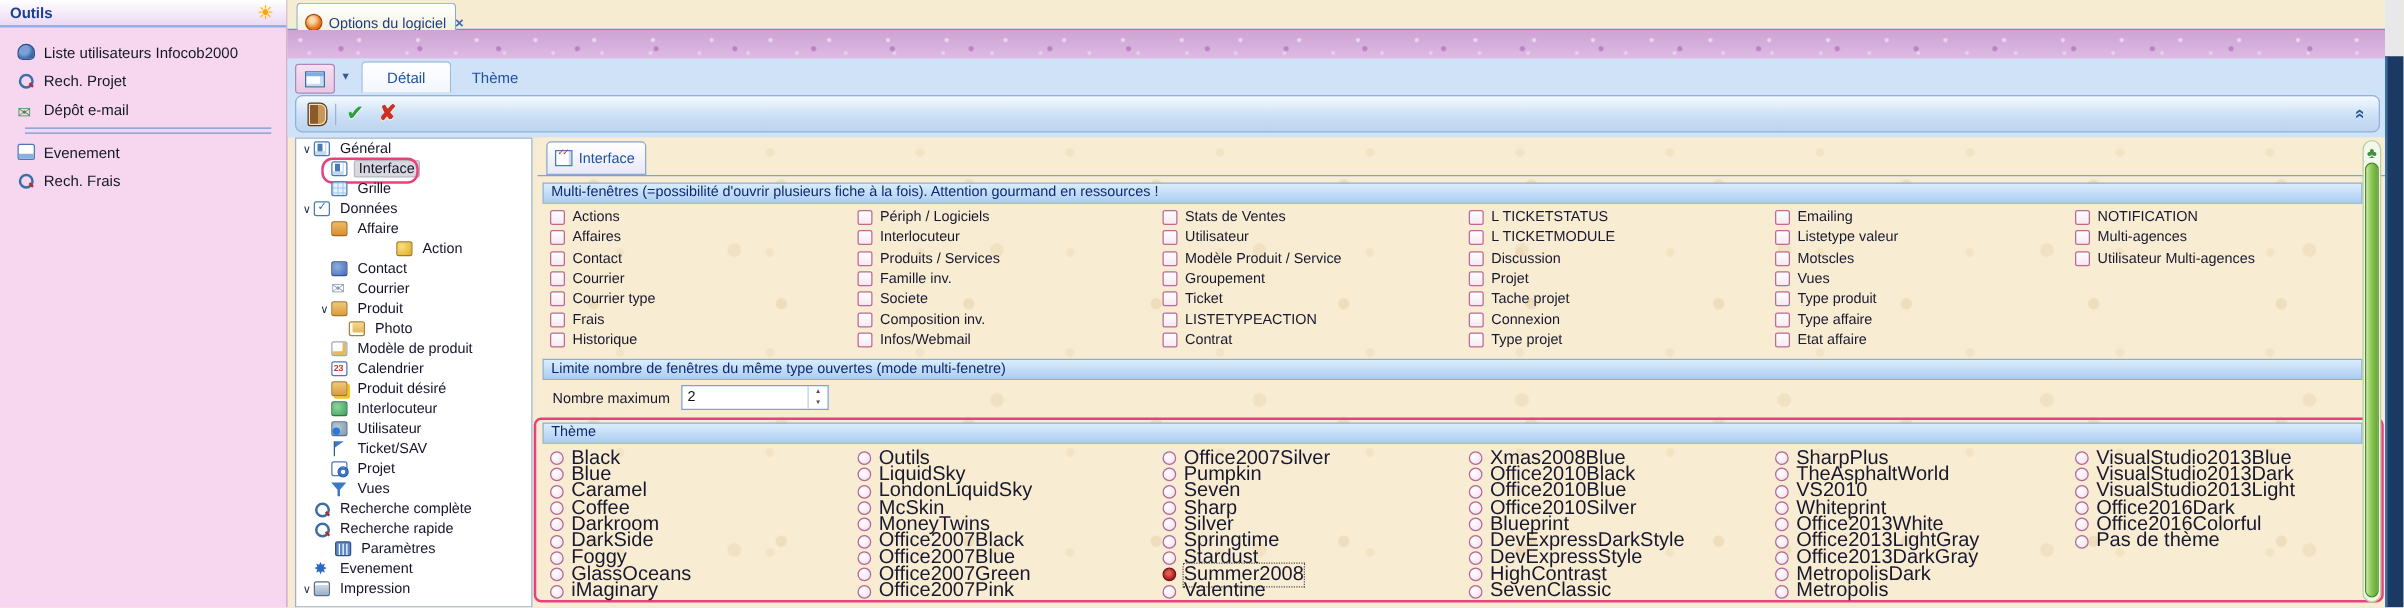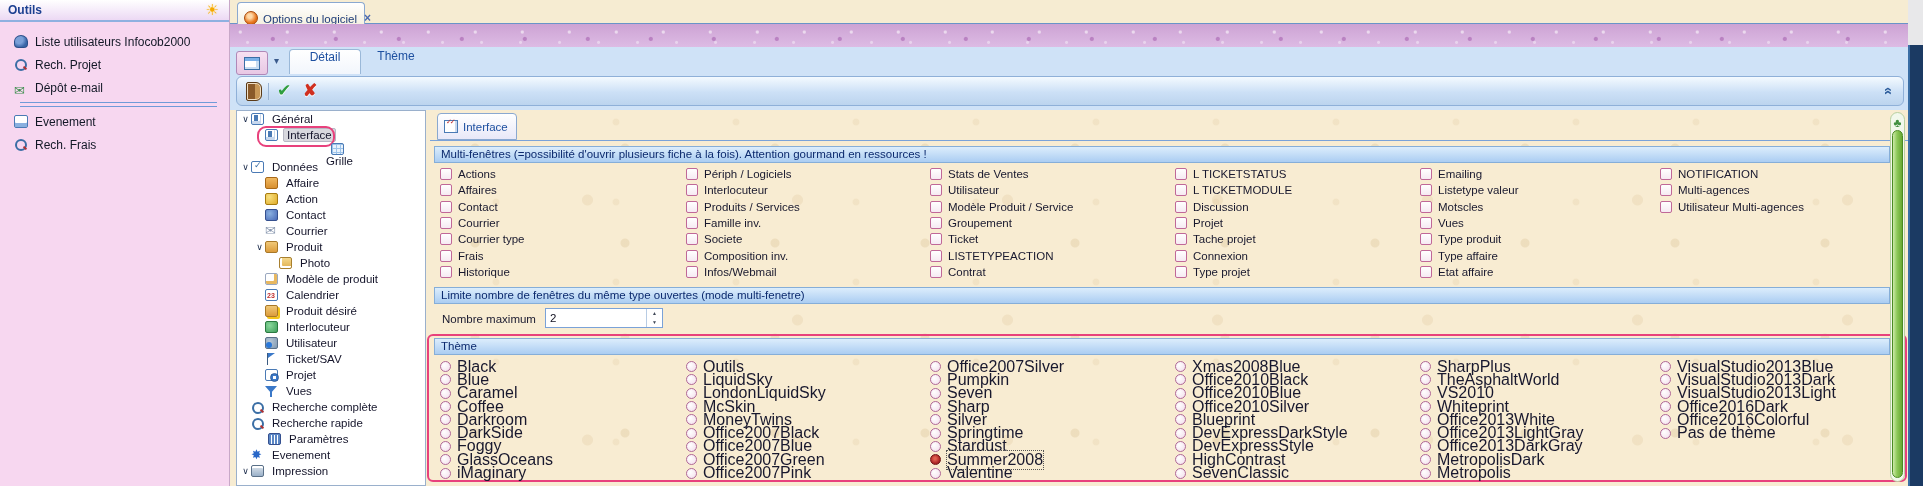--- a/index.html
+++ b/index.html
@@ -64,21 +64,21 @@
   .doc-tab{position:absolute;left:7px;top:2px;height:23px;width:128px;background:linear-gradient(#ffffff,#f4f0e0);border:1px solid #8aa8d0;border-bottom:none;border-radius:4px 4px 0 0;display:flex;align-items:flex-end;padding:0 6px;gap:5px;}
   .app-icon{width:14px;height:14px;border-radius:50%;background:radial-gradient(circle at 40% 35%,#ffd9a8 20%,#e87820 60%,#c85808);border:1px solid #a84808;flex:0 0 auto;}
   .doc-tab-label{font-size:11.5px;color:#1e3c78;white-space:nowrap;}
   .close-icon{font-size:12px;color:#4a6ab0;font-weight:bold;margin-left:2px;}
   .purple-band{position:absolute;left:0;top:24px;right:15px;height:23px;background-image:radial-gradient(circle at 22% 35%,rgba(255,255,255,.55) 1px,transparent 2.2px),radial-gradient(circle at 68% 65%,rgba(150,70,160,.45) 1.5px,transparent 2.6px),radial-gradient(circle at 45% 80%,rgba(255,255,255,.4) 1px,transparent 2px),linear-gradient(#cda3d4,#ddbbe4);background-size:47px 23px,63px 23px,39px 23px,100% 100%;}
   .blue-area{position:absolute;left:0;top:47px;right:15px;height:63px;background:#cfe2f7;}
   .mini-btn{position:absolute;left:6px;top:4px;width:32px;height:24px;background:linear-gradient(#f6e0f2,#e8c8e4);border:1px solid #b088b8;border-radius:3px;display:flex;align-items:center;justify-content:center;}
   .mini-btn-icon{width:16px;height:13px;background:#fff;border:1px solid #3a6ea5;box-shadow:inset 0 3px 0 #7ab0e8,inset -3px -2px 0 #c8ddf2;}
   .dd-arrow{position:absolute;left:44px;top:8px;font-size:10px;color:#3a5a8c;}
   .dd-arrow::before{content:"\25BE";}
-  .view-tab{position:absolute;top:2px;height:25px;display:flex;align-items:flex-start;justify-content:center;font-size:12px;color:#1e50a0;}
+  .view-tab{position:absolute;top:2px;height:25px;display:flex;align-items:center;justify-content:center;font-size:12px;color:#1e50a0;}
   .view-tab.active{background:linear-gradient(#ffffff,#f2f6fc);border:1px solid #9ab8d8;border-bottom:none;border-radius:4px 4px 0 0;}
   .toolbar-panel{position:absolute;left:6px;top:29px;width:1668px;height:30px;border:1px solid #8fb0d8;border-radius:6px;background:linear-gradient(#f4faff,#cce0f6 55%,#bcd4ee);}
   .door-icon{position:absolute;left:9px;top:5px;width:16px;height:19px;background:linear-gradient(90deg,#8a5a2a 55%,#c89858 55%);border:1px solid #5a3a18;border-radius:2px 6px 6px 2px;box-shadow:inset 0 0 0 1px #f0e0c8;}
   .tb-sep{position:absolute;left:31px;top:6px;width:1px;height:17px;background:#9ab4d4;}
   .check-icon{position:absolute;left:40px;top:3px;font-size:17px;color:#2f9e3f;text-shadow:0 1px 0 #fff;}
   .check-icon::before{content:"\2714";}
   .cancel-icon{position:absolute;left:66px;top:3px;font-size:17px;font-weight:bold;color:#d03020;text-shadow:0 1px 0 #fff;}
   .cancel-icon::before{content:"\2718";}
   .collapse-icon{position:absolute;right:10px;top:6px;font-size:14px;color:#2a5a9a;transform:rotate(90deg);font-weight:bold;}
   .collapse-icon::before{content:"\00AB";}
@@ -199,36 +199,36 @@
         <div class="tree-row" style="padding-left: 3px;">
           <span class="tree-exp">∨</span>
           <span class="ticon" data-icon="options-icon"></span>
           <span class="tree-label">Général</span>
         </div>
         <div class="tree-row selected annot" style="padding-left: 17px;">
           <span class="tree-exp"></span>
           <span class="ticon" data-icon="options-icon"></span>
           <span class="tree-label">Interface</span>
         </div>
-        <div class="tree-row" style="padding-left: 17px; flex-direction: column;">
+        <div class="tree-row" style="padding-left: 17px;">
           <span class="tree-exp"></span>
           <span class="ticon" data-icon="grid-icon"></span>
           <span class="tree-label">Grille</span>
         </div>
         <div class="tree-row" style="padding-left: 3px;">
           <span class="tree-exp">∨</span>
           <span class="ticon" data-icon="data-check-icon"></span>
           <span class="tree-label">Données</span>
         </div>
         <div class="tree-row" style="padding-left: 17px;">
           <span class="tree-exp"></span>
           <span class="ticon" data-icon="briefcase-icon"></span>
           <span class="tree-label">Affaire</span>
         </div>
-        <div class="tree-row" style="padding-left: 17px;">
+        <div class="tree-row" style="padding-left: 17px; justify-content: center;">
           <span class="tree-exp"></span>
           <span class="ticon" data-icon="key-icon"></span>
           <span class="tree-label">Action</span>
         </div>
         <div class="tree-row" style="padding-left: 17px;">
           <span class="tree-exp"></span>
           <span class="ticon" data-icon="contact-icon"></span>
           <span class="tree-label">Contact</span>
         </div>
         <div class="tree-row" style="padding-left: 17px;">

